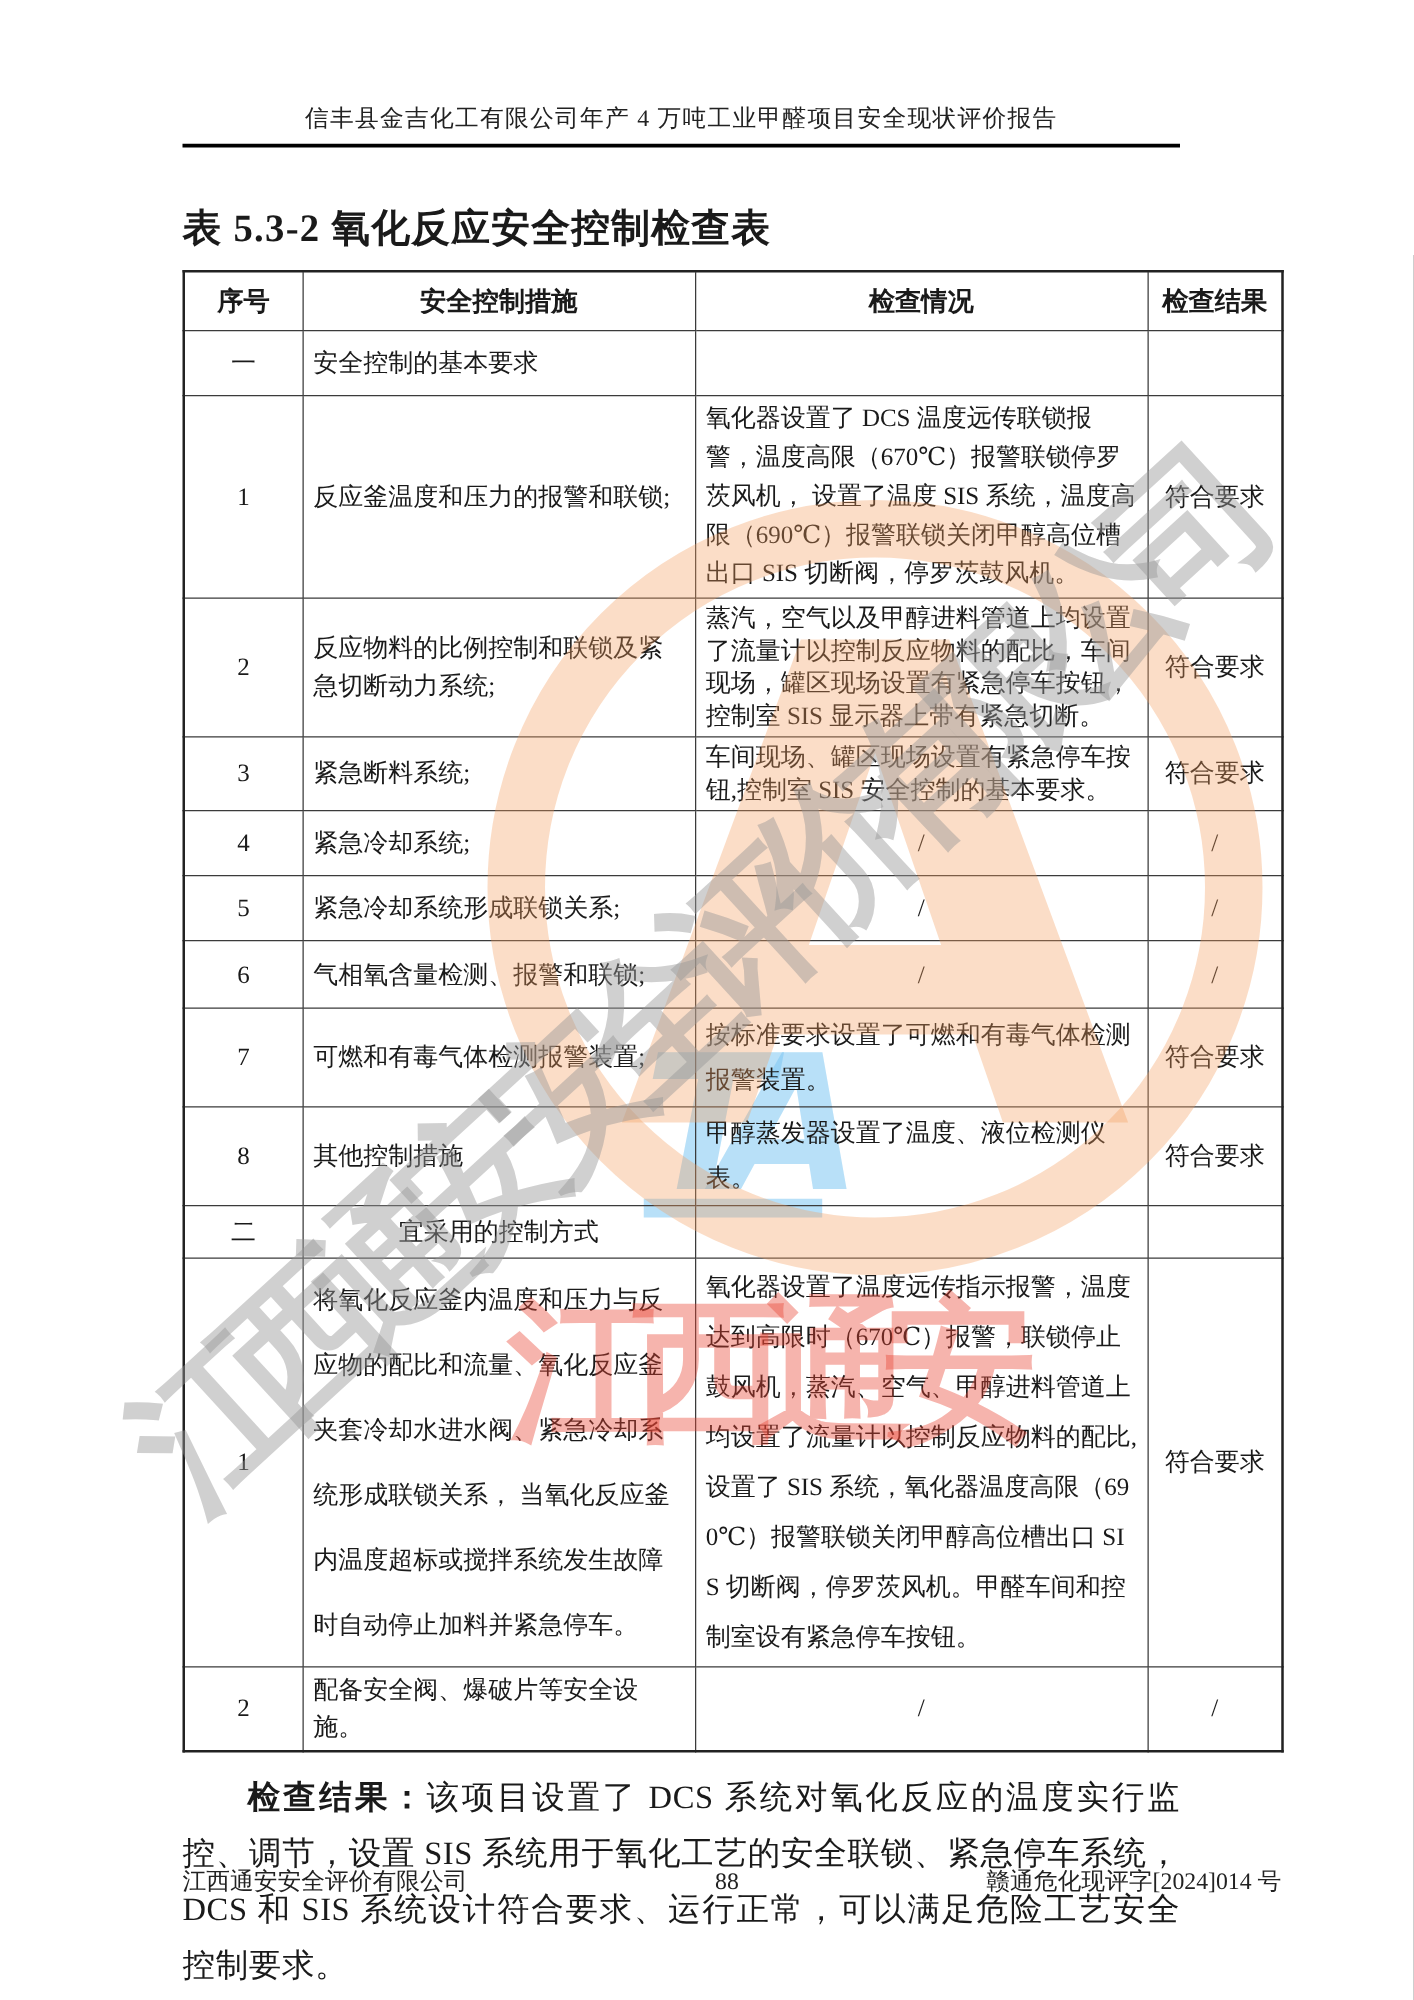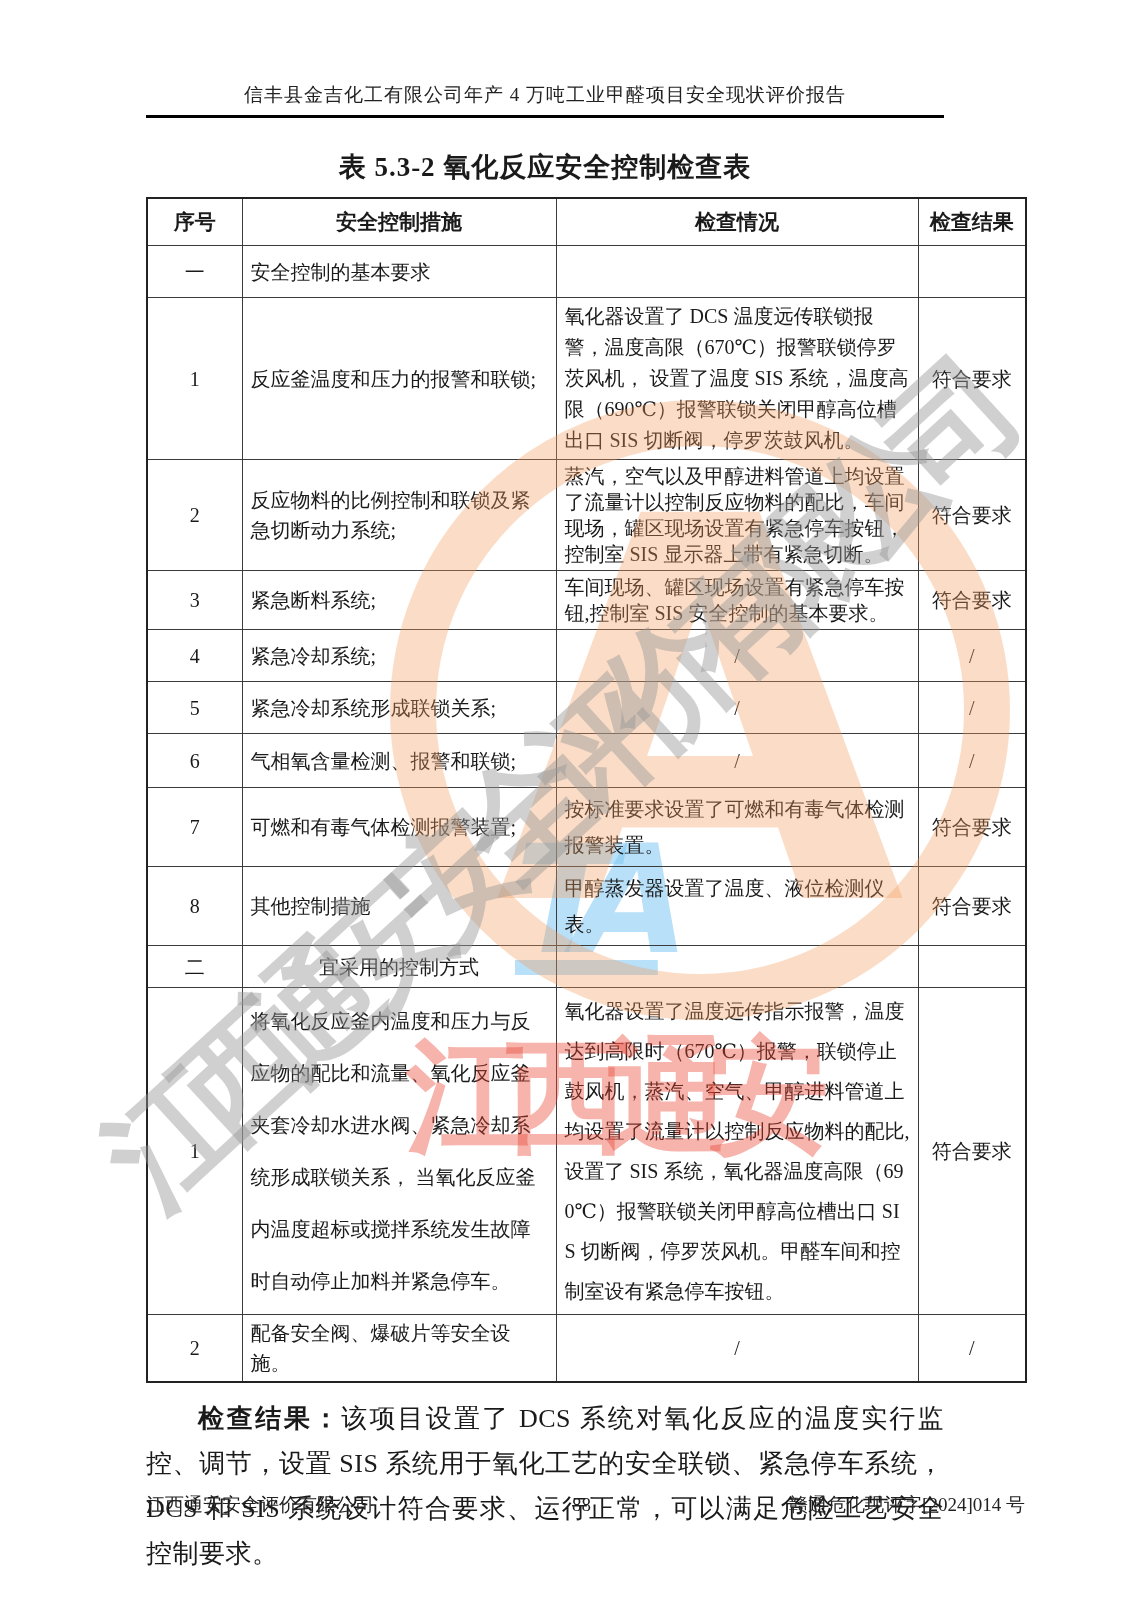--- a/index.html
+++ b/index.html
@@ -5,21 +5,21 @@
   html,body{margin:0;padding:0;background:#888;}
   .page{
     position:relative;width:1131px;height:1600px;margin:0 auto;
     background:#ffffff;overflow:hidden;
     font-family:"Liberation Serif","DejaVu Serif",serif;
     color:#1a1a1a;
   }
   .content{position:absolute;left:146px;top:0;width:798px;z-index:2;}
   .doc-header{margin-top:82px;text-align:center;font-size:19px;letter-spacing:1px;color:#222;}
   .header-rule{margin-top:7px;border-bottom:3px solid #000;}
-  .table-title{margin-top:31px;text-align:center;font-size:27px;font-weight:bold;letter-spacing:1px;}
+  .table-title{margin-top:44px;font-size:31px;font-weight:bold;letter-spacing:1px;}
   table.check{
     margin-top:12px;width:879px;border-collapse:collapse;table-layout:fixed;
   }
   table.check th,table.check td{
     border:1px solid #3b3b3b;padding:3px 8px;vertical-align:middle;
     font-size:20px;line-height:30px;word-break:break-all;
   }
   table.check{border:2px solid #222;}
   table.check th{font-weight:bold;font-size:21px;text-align:center;height:42px;padding:2px;}
   td.c-center{text-align:center;padding:2px;}

